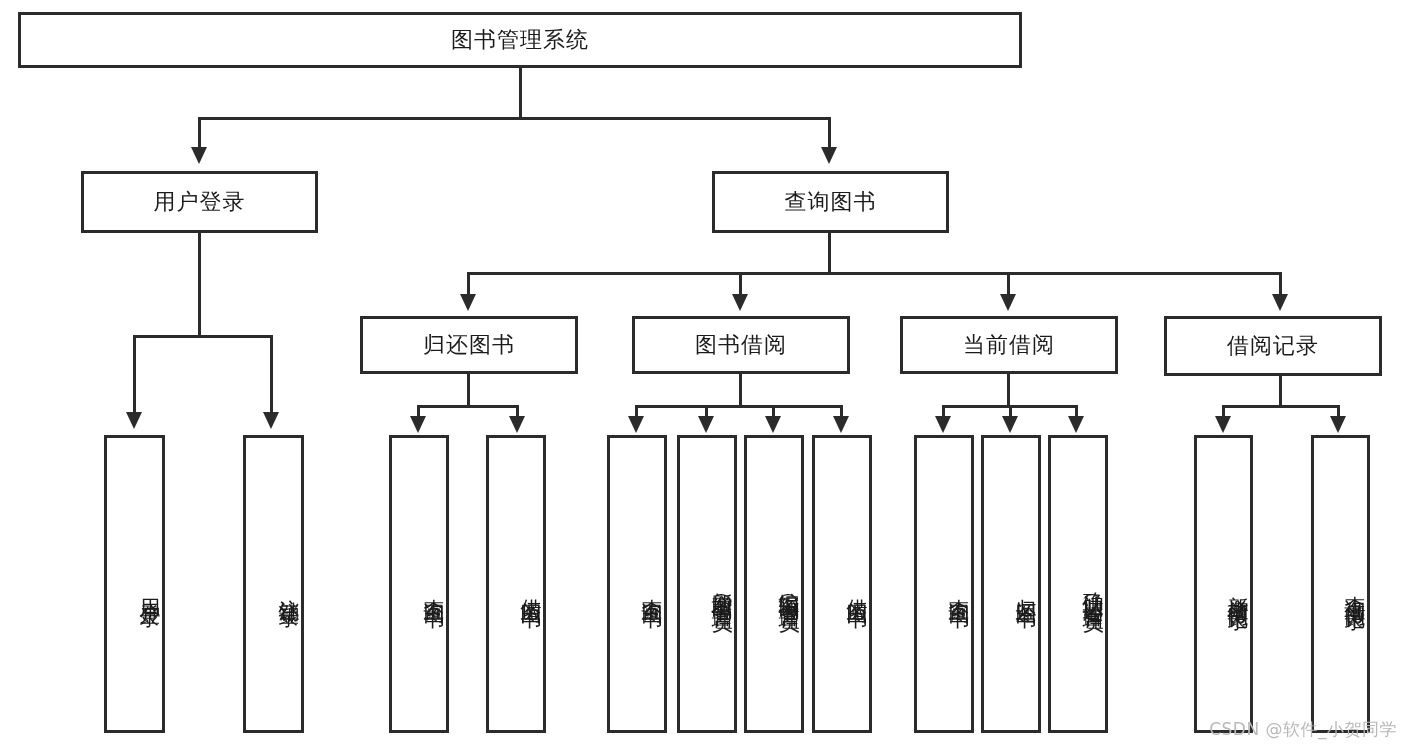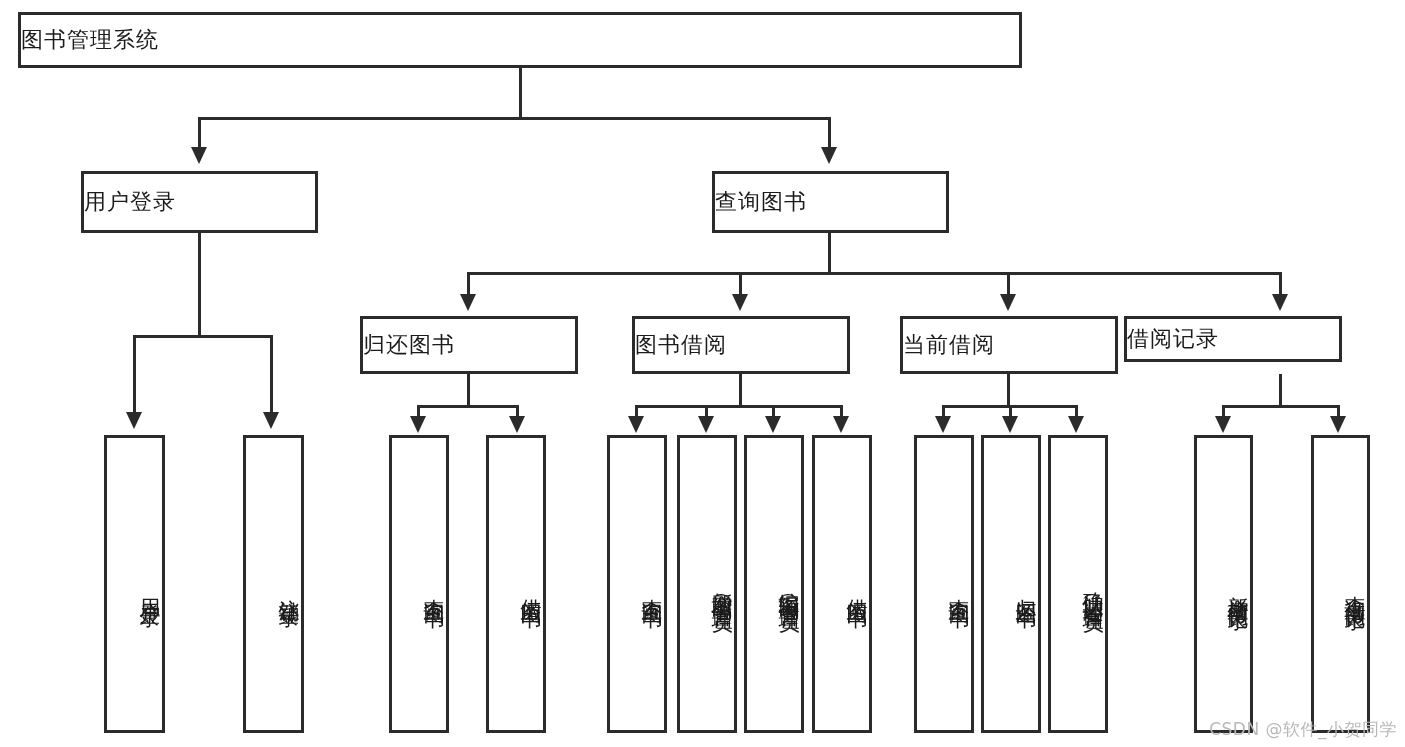--- a/index.html
+++ b/index.html
@@ -17,21 +17,21 @@
     background: #ffffff;
     overflow: hidden;
   }
   .node {
     position: absolute;
     box-sizing: border-box;
     border: 3px solid #2b2b2b;
     background: #ffffff;
     display: flex;
     align-items: center;
-    justify-content: flex-start;
+    justify-content: center;
     color: #1b1b1b;
   }
   .node.horiz {
     font-size: 22px;
     letter-spacing: 1px;
     line-height: 1.1;
   }
   .node.vert {
     writing-mode: vertical-rl;
     text-orientation: upright;
@@ -115,21 +115,21 @@
 
   <div class="node horiz" style="left:360px; top:316px; width:218px; height:58px;">
     <span>归还图书</span>
   </div>
   <div class="node horiz" style="left:632px; top:316px; width:218px; height:58px;">
     <span>图书借阅</span>
   </div>
   <div class="node horiz" style="left:900px; top:316px; width:218px; height:58px;">
     <span>当前借阅</span>
   </div>
-  <div class="node horiz" style="left:1124px; top:316px; width:218px; height:46px;">
+  <div class="node horiz" style="left:1164px; top:316px; width:218px; height:60px;">
     <span>借阅记录</span>
   </div>
 
   <div class="edge v" style="left:467px; top:374px; width:3px; height:33px;"></div>
   <div class="edge h" style="left:417px; top:405px; width:102px; height:3px;"></div>
   <div class="edge v" style="left:417px; top:405px; width:3px; height:13px;"></div>
   <div class="arrow" style="left:410px; top:416px;"></div>
   <div class="edge v" style="left:516px; top:405px; width:3px; height:13px;"></div>
   <div class="arrow" style="left:509px; top:416px;"></div>
 

